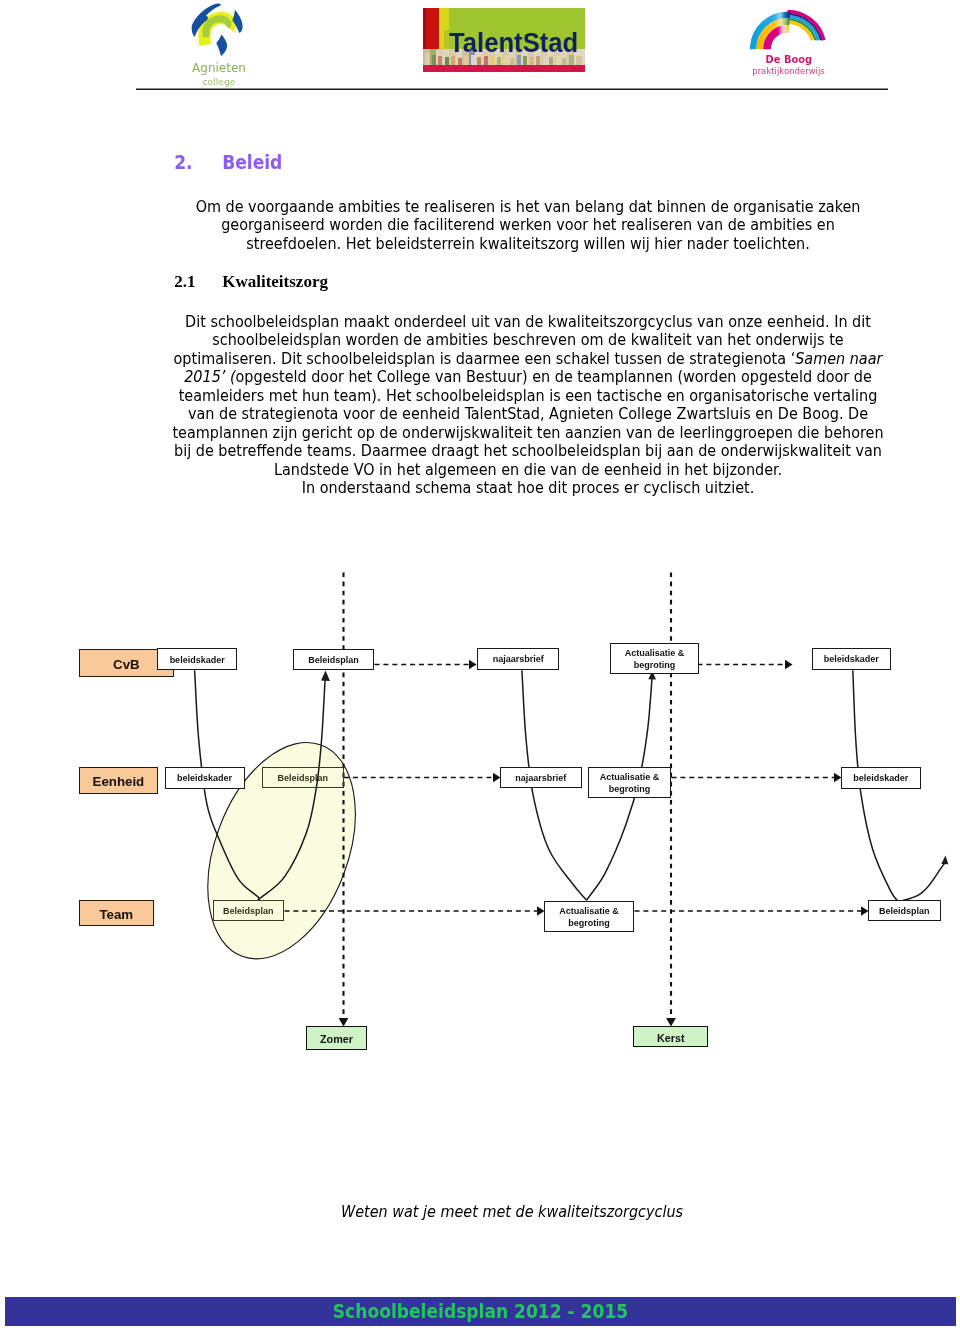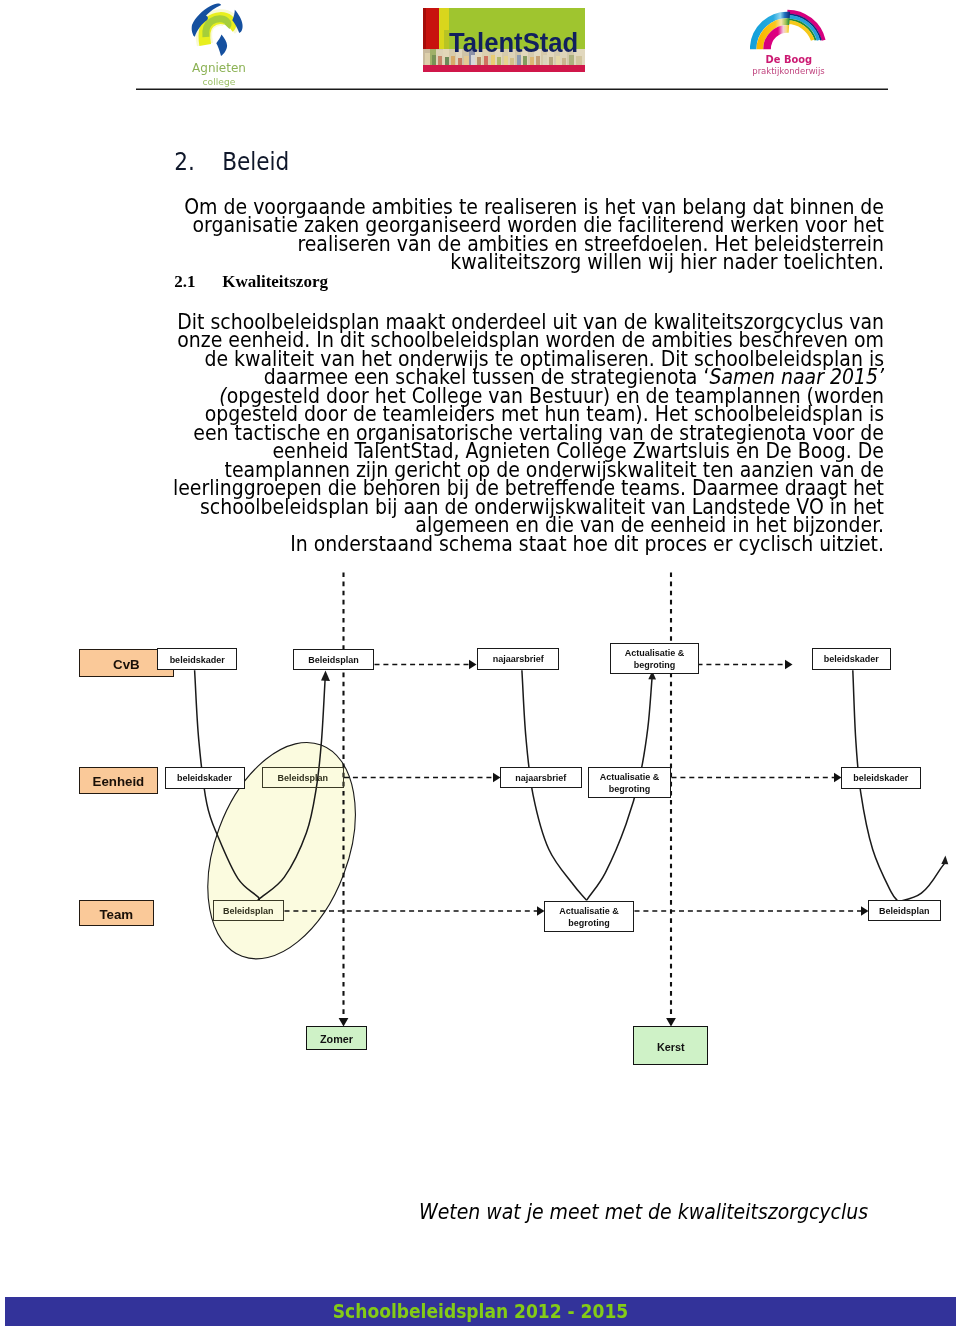--- a/index.html
+++ b/index.html
@@ -9,28 +9,28 @@
   .abs{position:absolute;}
 
   
   #header-logos{position:absolute;left:0;top:0;width:960px;height:88px;}
   .logo{position:absolute;}
   #logo-agnieten{left:171px;top:0px;width:110px;height:88px;}
   #logo-talentstad{left:422.6px;top:8.3px;width:162px;height:64px;}
   #logo-deboog{left:749.6px;top:0.8px;width:103px;height:82px;}
   #header-rule{position:absolute;left:136px;top:84px;width:752px;height:10px;}
   #header-rule svg{display:block;}
-  .h2{font-family:"DejaVu Sans",sans-serif;font-stretch:condensed;font-weight:normal;font-size:24px;
-      color:#0f172a;line-height:21.5px;white-space:nowrap;}
+  .h2{font-family:"DejaVu Sans",sans-serif;font-stretch:condensed;font-weight:bold;font-size:19px;
+      color:#8b5cf6;line-height:21.5px;white-space:nowrap;}
   .h2 .num{display:inline-block;width:48px;}
   .h3{font-family:Liberation Serif, serif;font-stretch:condensed;font-weight:bold;font-size:17px;
       color:#000;line-height:17px;white-space:nowrap;}
   .h3 .num{display:inline-block;width:48px;}
-  .para{font-family:"DejaVu Sans",sans-serif;font-stretch:condensed;font-size:21px;color:#000;
-        line-height:18.5px;text-align:right;}
+  .para{font-family:"DejaVu Sans",sans-serif;font-stretch:condensed;font-size:16px;color:#000;
+        line-height:18.5px;text-align:center;}
   .para i{font-style:italic;}
 
   
   #diagram{position:absolute;left:0;top:0;width:960px;height:1328px;pointer-events:none;}
   .dbox{position:absolute;box-sizing:border-box;background:#fff;border:1.3px solid #1a1a1a;
         font-family:"Liberation Sans",sans-serif;font-weight:bold;color:#111;
         display:flex;align-items:center;justify-content:center;text-align:center;line-height:11.5px;
         padding-top:2.6px;}
   .rowlabel{position:absolute;box-sizing:border-box;background:#fac999;border:1.6px solid #231a12;
         font-family:"Liberation Sans",sans-serif;font-weight:bold;color:#1a1008;font-size:13.3px;
@@ -38,21 +38,21 @@
   .season{position:absolute;box-sizing:border-box;background:#cff2c7;border:1.7px solid #111;
         font-family:"Liberation Sans",sans-serif;font-weight:bold;color:#111;font-size:10.8px;
         display:flex;align-items:center;justify-content:center;padding-top:2px;}
   .inbox{background:transparent;border:1.2px solid #3b3a26;color:#32321f;}
   .etc{position:absolute;font-family:"Liberation Sans",sans-serif;font-weight:bold;font-size:10.5px;color:#111;}
 
   
   #footer-bar{position:absolute;left:5px;top:1297px;width:951px;height:29px;background:#33339a;
       display:flex;align-items:center;justify-content:center;}
   #footer-bar span{font-family:"DejaVu Sans",sans-serif;font-stretch:condensed;font-weight:bold;
-      font-size:19px;color:#84cc16;line-height:19px;}
+      font-size:19px;color:#22c55e;line-height:19px;}
 </style>
 </head>
 <body>
 
 <div id="page">
 
   <div id="header-logos">
 
     <div class="logo" id="logo-agnieten">
       <svg width="110" height="85" viewBox="0 0 110 85">
@@ -282,21 +282,21 @@
     <div class="dbox" style="left:588.3px;top:766.9px;width:82.4px;height:30.7px;font-size:9px;">Actualisatie &amp; begroting</div>
     <div class="dbox" style="left:841.0px;top:767.0px;width:79.6px;height:21.5px;font-size:9px;">beleidskader</div>
 
     
     <div class="dbox inbox" style="left:212.5px;top:900.4px;width:71.5px;height:20.9px;font-size:9px;">Beleidsplan</div>
     <div class="dbox" style="left:544.1px;top:900.6px;width:90.0px;height:31.7px;font-size:9px;">Actualisatie &amp; begroting</div>
     <div class="dbox" style="left:868.0px;top:900.0px;width:72.5px;height:21.2px;font-size:9px;">Beleidsplan</div>
 
     
     <div class="season" style="left:306.0px;top:1026.4px;width:61px;height:24.0px;">Zomer</div>
-    <div class="season" style="left:633.3px;top:1026.2px;width:75.0px;height:39px;">Kerst</div>
+    <div class="season" style="left:633.3px;top:1026.2px;width:75.0px;height:21px;">Kerst</div>
 
     <div class="etc" style="left:937px;top:838px;padding-left:42px;">Enz.</div>
   </div>
 
   <div class="para abs" style="left:156px;top:1202.8px;width:712px;"><i>Weten wat je meet met de kwaliteitszorgcyclus</i><br></div>
 
   <div id="footer-bar">
     <span>Schoolbeleidsplan 2012 - 2015</span>
   </div>
 </div>

